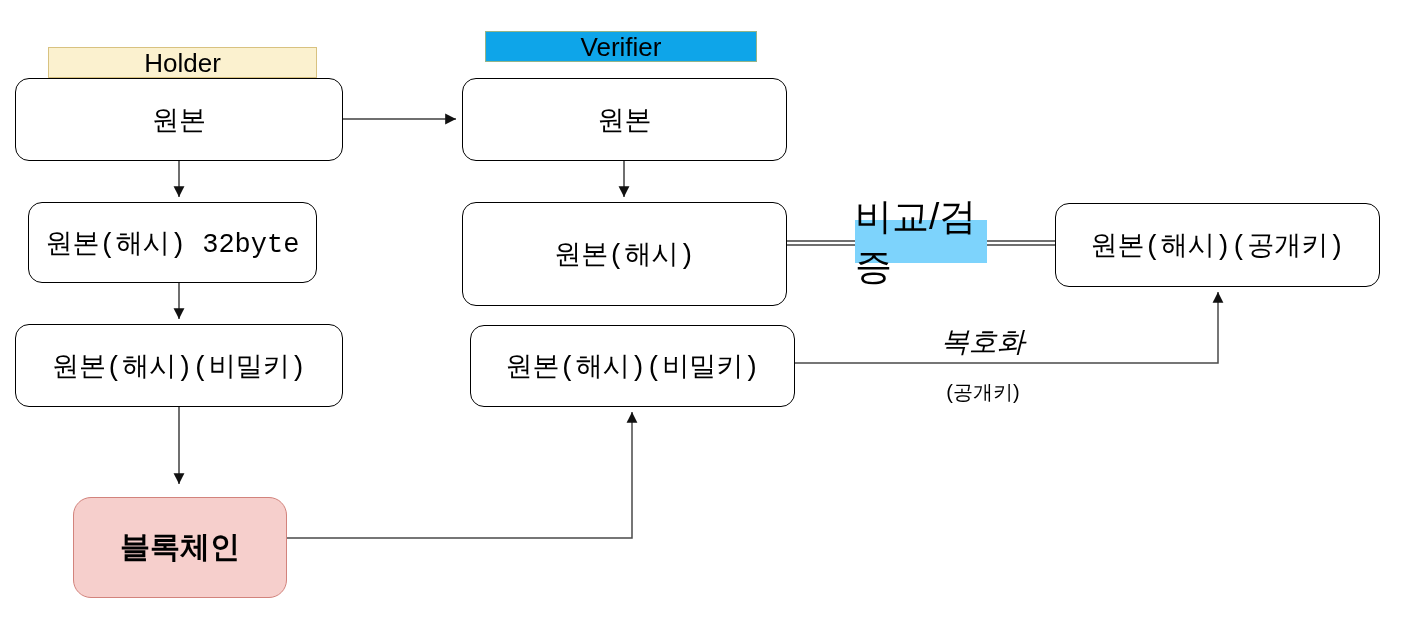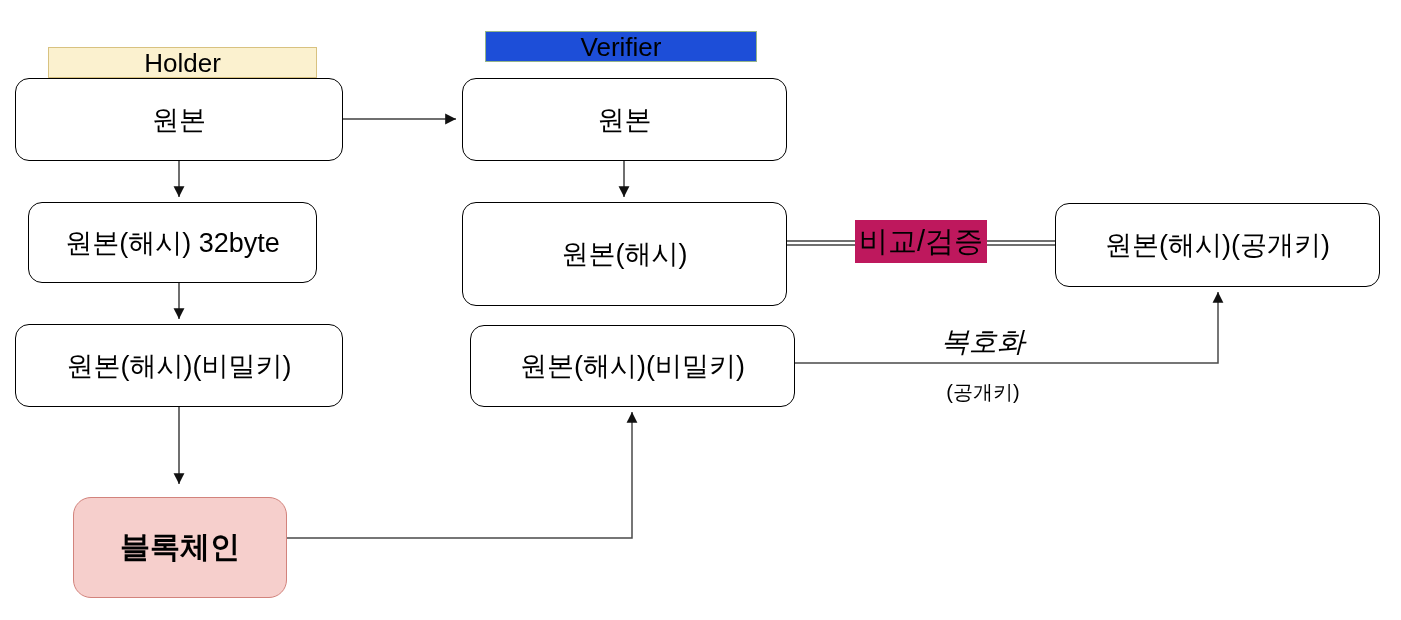--- a/index.html
+++ b/index.html
@@ -19,48 +19,49 @@
     justify-content: center;
     font-size: 26px;
     line-height: 1;
     border: 1.5px solid;
     box-sizing: border-box;
     z-index: 2;
   }
   #holder-header { left: 48px; top: 31px; width: 269px; height: 31px;
     background: #FBF1CF; border-color: #D8C280; margin-top: 16px; }
   #verifier-header { left: 485px; top: 31px; width: 272px; height: 31px;
-    background: #1d4ed8; border-color: #93B489; }
+    background: #0ea5e9; border-color: #93B489; }
   .box {
     position: absolute;
     background: #ffffff;
     border: 1.6px solid #000000;
     border-radius: 14px;
     display: flex;
     align-items: center;
     justify-content: center;
     font-size: 27px;
     box-sizing: border-box;
     z-index: 2;
+    font-family: Liberation Mono, monospace;
   }
   #h-box1 { left: 15px;  top: 78px;  width: 328px; height: 83px; }
   #h-box2 { left: 28px;  top: 202px; width: 289px; height: 81px; }
   #h-box3 { left: 15px;  top: 324px; width: 328px; height: 83px; }
   #v-box1 { left: 462px; top: 78px;  width: 325px; height: 83px; }
   #v-box2 { left: 462px; top: 202px; width: 325px; height: 104px; }
   #v-box3 { left: 470px; top: 325px; width: 325px; height: 82px; }
   #r-box1 { left: 1055px; top: 203px; width: 325px; height: 84px; }
   #bc-box { left: 73px;  top: 489px; width: 214px; height: 101px;
     background: #F6CFCC; border-color: #D2837C; border-radius: 18px;
     font-weight: bold; font-size: 30px; margin-top: 8px; }
   #compare-label {
     position: absolute; left: 855px; top: 220px; width: 132px; height: 43px;
-    background: #be185d;
+    background: #7dd3fc;
     display: flex; align-items: center; justify-content: center;
-    font-size: 29px; z-index: 3;
+    font-size: 37px; z-index: 3;
   }
   #decrypt-label {
     position: absolute; left: 905px; top: 327px; width: 156px;
     text-align: center; font-size: 28px; line-height: 1.1; z-index: 3; font-style: italic;
   }
   #decrypt-sub-label {
     position: absolute; left: 905px; top: 381px; width: 156px;
     text-align: center; font-size: 20px; line-height: 1.1; z-index: 3;
   }
   #connector-layer {

